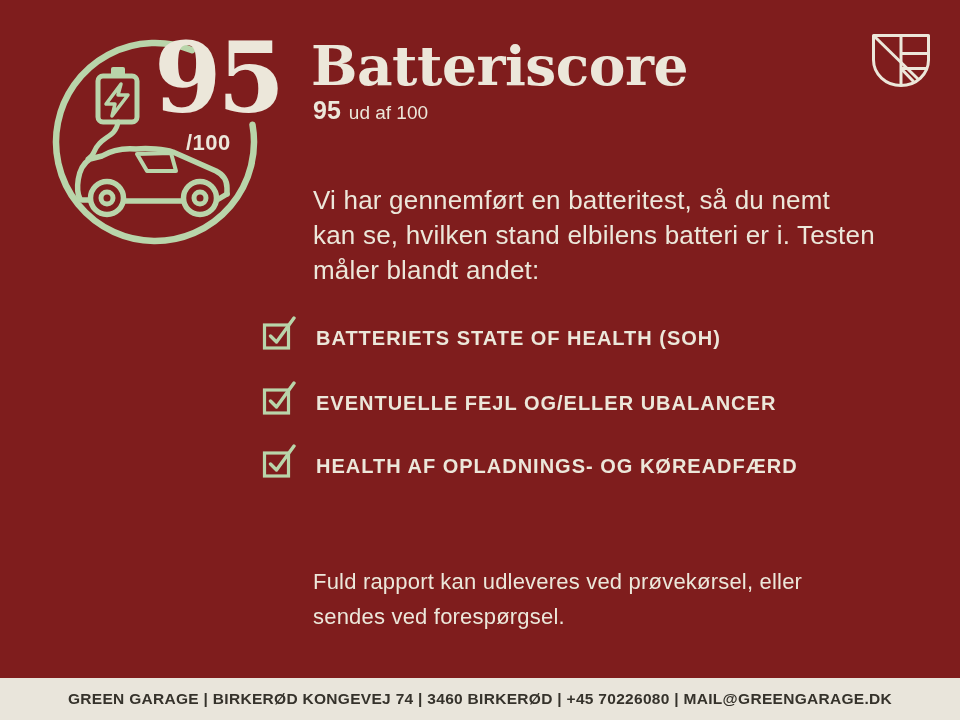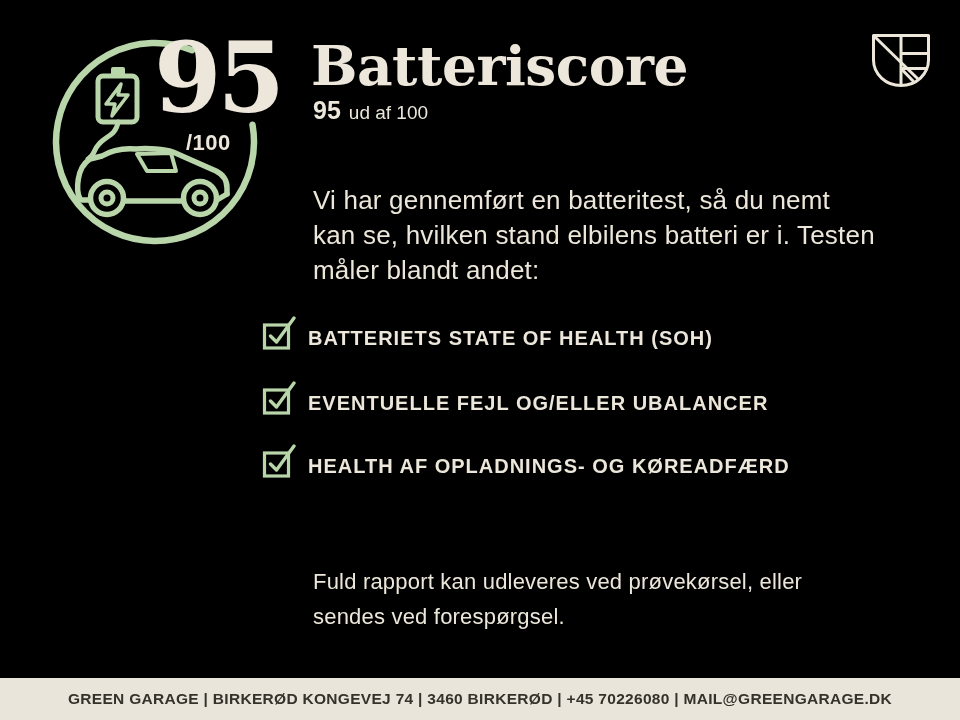--- a/index.html
+++ b/index.html
@@ -1,18 +1,18 @@
 <!DOCTYPE html>
 <html><head>
 <meta charset="utf-8">
 <style>
   html,body{margin:0;padding:0;background:#0d392c;}
   .canvas{
     position:relative;width:960px;height:720px;overflow:hidden;
-    background:#000000;
+    background:#7f1d1d;
     font-family:"Liberation Sans", sans-serif;
     color:#ece7da;
   }
   
   .badge-svg{position:absolute;left:50px;top:36px;}
   .big-score{
     position:absolute;left:154px;top:30px;
     font-family:"DejaVu Serif", serif;font-weight:700;
     font-size:97px;line-height:1;letter-spacing:-4px;color:#ece7da;
   }
@@ -39,21 +39,21 @@
     position:absolute;left:313px;top:183px;
     font-size:26px;line-height:35px;letter-spacing:0.2px;color:#ece7da;
   }
   .outro{
     position:absolute;left:313px;top:564px;
     font-size:22px;line-height:35px;letter-spacing:0.2px;color:#ece7da;
   }
   
   .check-row{
     position:absolute;left:262px;height:40px;
-    display:flex;align-items:flex-end;gap:12px;
+    display:flex;align-items:flex-end;gap:20px;
   }
   .check-row .label{
     font-weight:700;font-size:20px;line-height:1.15;
     letter-spacing:1px;color:#ece7da;white-space:nowrap;
   }
   .row-1{top:310px;} .row-2{top:375px;} .row-3{top:438px;}
   
   .footer{
     position:absolute;left:0;bottom:0;width:960px;height:42px;
     background:#e9e5db;display:flex;align-items:center;justify-content:center;

